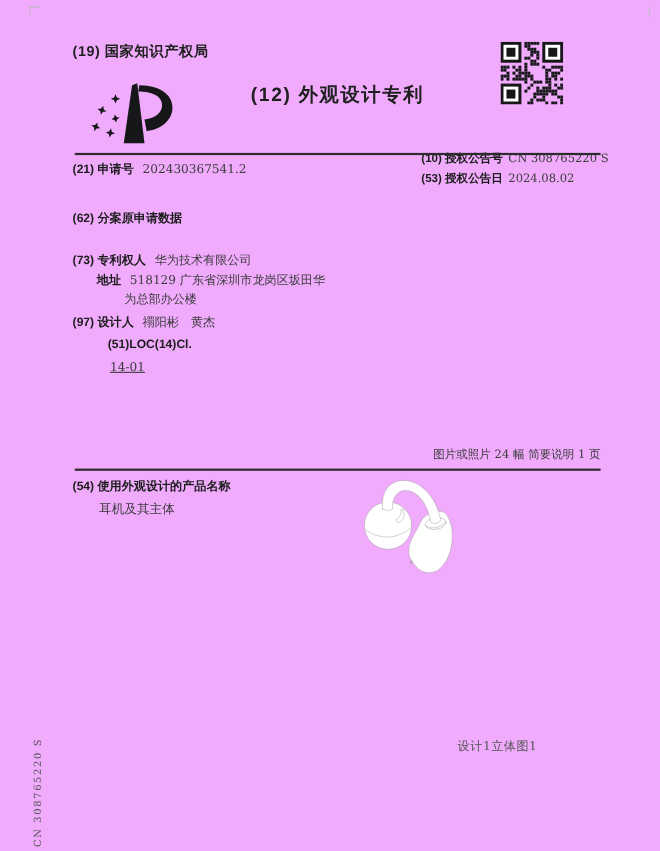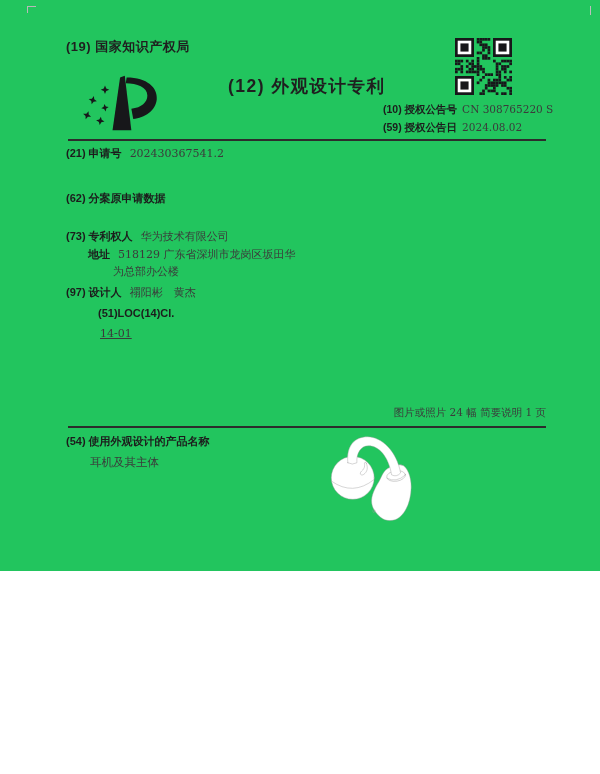--- a/index.html
+++ b/index.html
@@ -1,28 +1,28 @@
 <!DOCTYPE html>
 <html><head>
 <meta charset="utf-8">
 <style>
   * { margin:0; padding:0; box-sizing:border-box; }
   html,body { background:#fff; }
   .page {
-    position:relative; width:600px; height:571px; background:#22c55e;
+    position:relative; width:600px; height:774px; background:#f0abfc;
     overflow:hidden; font-family:"Liberation Sans", sans-serif; color:#1f1f1f;
   }
   .abs { position:absolute; }
   .label { font-family:"Liberation Sans", sans-serif; font-weight:bold; color:#1c1c1c; }
   .value { font-family:"DejaVu Serif", serif; font-weight:normal; color:#3b3b3b; }
   .row { position:absolute; font-size:11px; white-space:nowrap; }
   .row .value { margin-left:8px; }
   .office { left:66px; top:38px; font-size:13px; font-weight:bold; letter-spacing:0.5px; }
   .doc-type { left:228px; top:74px; font-size:17.5px; font-weight:bold; letter-spacing:1.5px; }
-  .pub-row { font-size:10.5px; white-space:nowrap; }
+  .pub-row { font-size:10.5px; white-space:nowrap;margin-top:34px; }
   .pub-row .value { margin-left:5px; }
   .hrule { position:absolute; left:68px; width:478px; height:2px; background:#2c2c2c; }
   .indent-value { position:absolute; font-family:"DejaVu Serif", serif; font-size:11px; color:#3b3b3b; white-space:nowrap; }
   .figures-note { position:absolute; right:54px; top:406px; font-family:"DejaVu Serif", serif; font-size:10.5px; color:#3b3b3b;padding-left:33px; }
   .product-name { position:absolute; left:90px; top:455px; font-family:"DejaVu Serif", serif; font-size:11.5px; color:#3b3b3b; }
   .fig-caption { position:absolute; left:388px; top:671px; font-family:"DejaVu Serif", serif; font-size:11px; color:#555; letter-spacing:0.5px;margin-left:28px; }
   .side-number {
     position:absolute; left:30px; top:770px; transform:rotate(-90deg); transform-origin:0 0;
     font-family:"DejaVu Serif", serif; font-size:9px; color:#555; letter-spacing:1.5px; white-space:nowrap;
   }
@@ -192,21 +192,21 @@
         <rect x="0.00" y="38.00" width="19.00" height="19.00" fill="#17171a"></rect>
         <rect x="2.71" y="40.71" width="13.57" height="13.57" fill="#fff"></rect>
         <rect x="5.43" y="43.43" width="8.14" height="8.14" fill="#17171a"></rect>
       </svg>
   </div>
 
   <div class="abs pub-row" style="left:383px; top:103px;">
     <span class="label">(10) 授权公告号</span><span class="value">CN 308765220 S</span>
   </div>
   <div class="abs pub-row" style="left:383px; top:121px;">
-    <span class="label">(59) 授权公告日</span><span class="value">2024.08.02</span>
+    <span class="label">(53) 授权公告日</span><span class="value">2024.08.02</span>
   </div>
 
   <div class="hrule" style="top:139px;"></div>
 
   <div class="row" style="left:66px; top:146px;">
     <span class="label">(21) 申请号</span><span class="value">202430367541.2</span>
   </div>
 
 
   <div class="row" style="left:66px; top:191px;">

